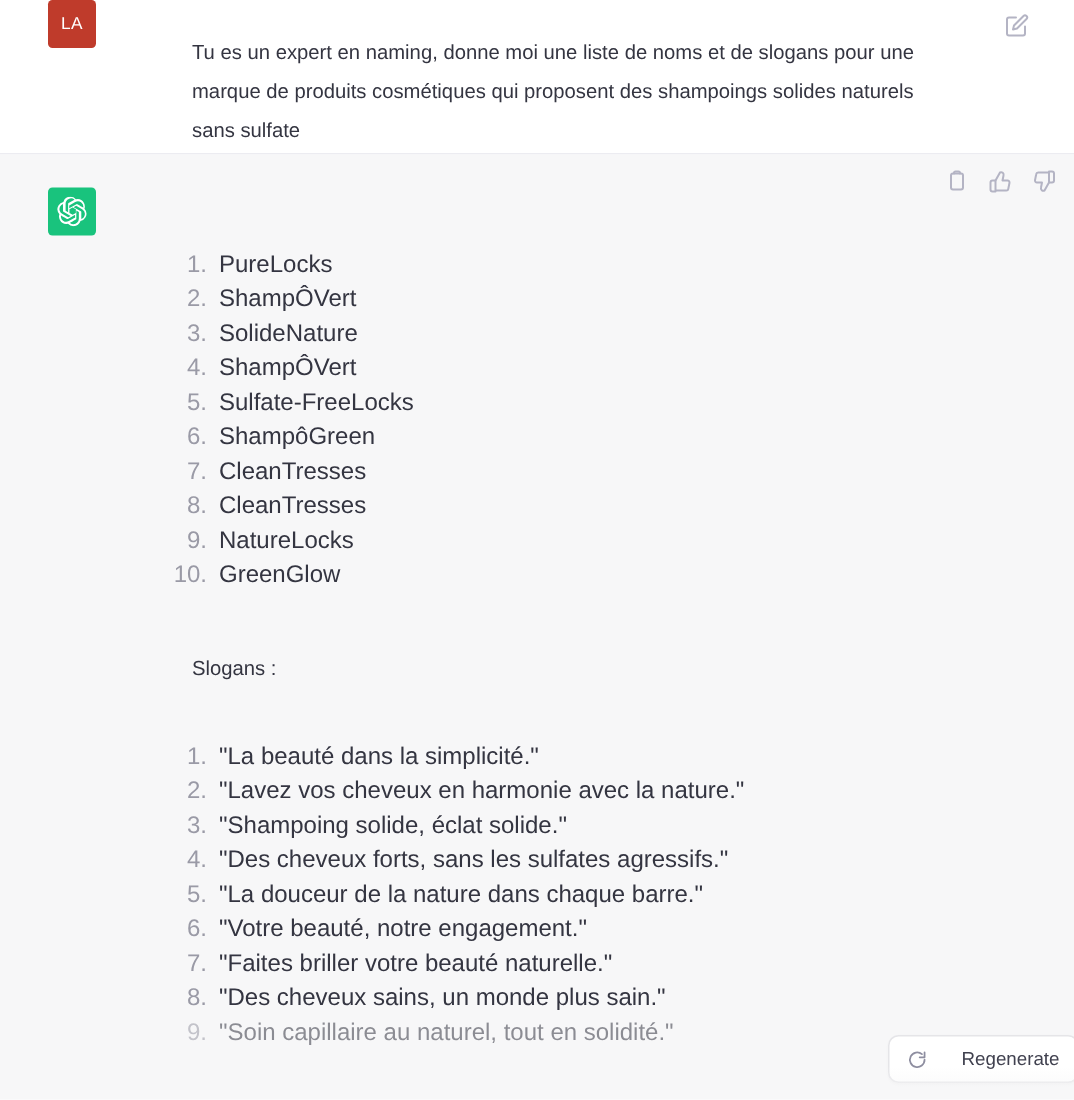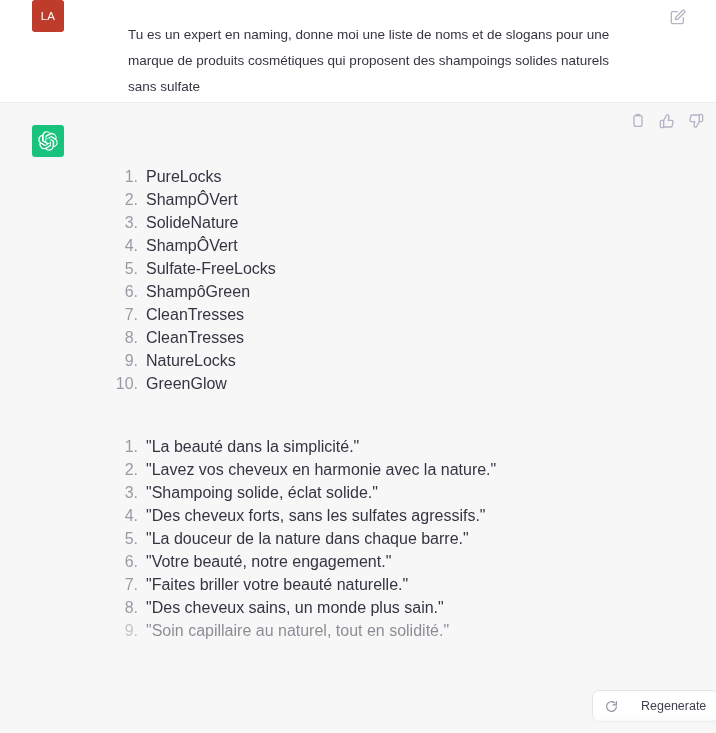--- a/index.html
+++ b/index.html
@@ -215,20 +215,21 @@
             <li>Sulfate-FreeLocks</li>
             <li>ShampôGreen</li>
             <li>CleanTresses</li>
             <li>CleanTresses</li>
             <li>NatureLocks</li>
             <li>GreenGlow</li>
           </ol>
 
         <div class="para-gap"></div>
 
+        <p>Slogans :</p>
 
         <div class="para-gap-sm"></div>
 
         <ol class="namelist" id="slogans-list">
             <li>"La beauté dans la simplicité."</li>
             <li>"Lavez vos cheveux en harmonie avec la nature."</li>
             <li>"Shampoing solide, éclat solide."</li>
             <li>"Des cheveux forts, sans les sulfates agressifs."</li>
             <li>"La douceur de la nature dans chaque barre."</li>
             <li>"Votre beauté, notre engagement."</li>

